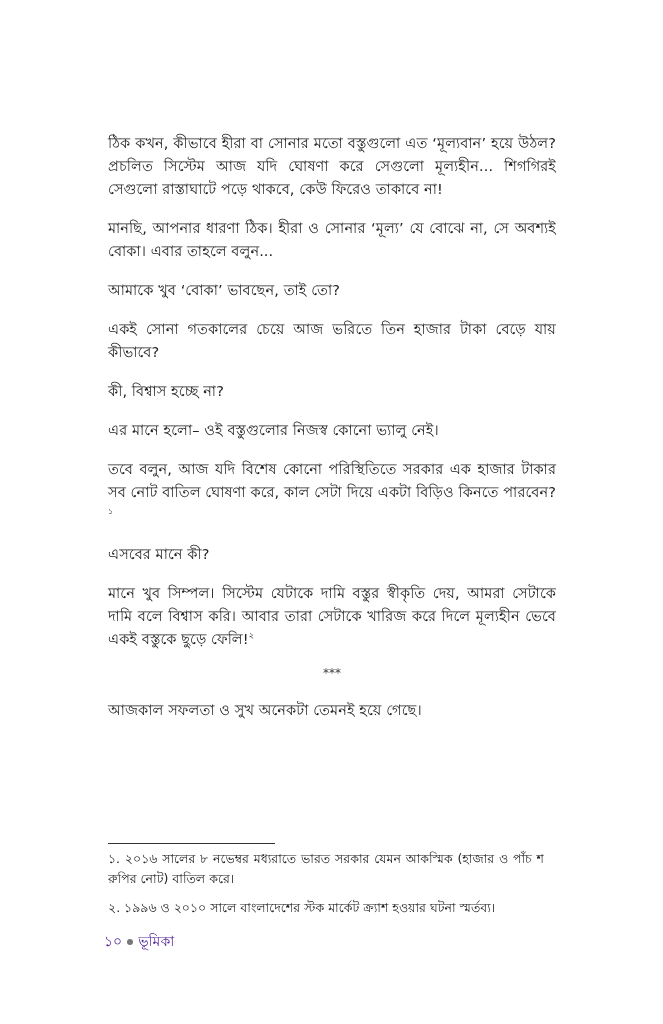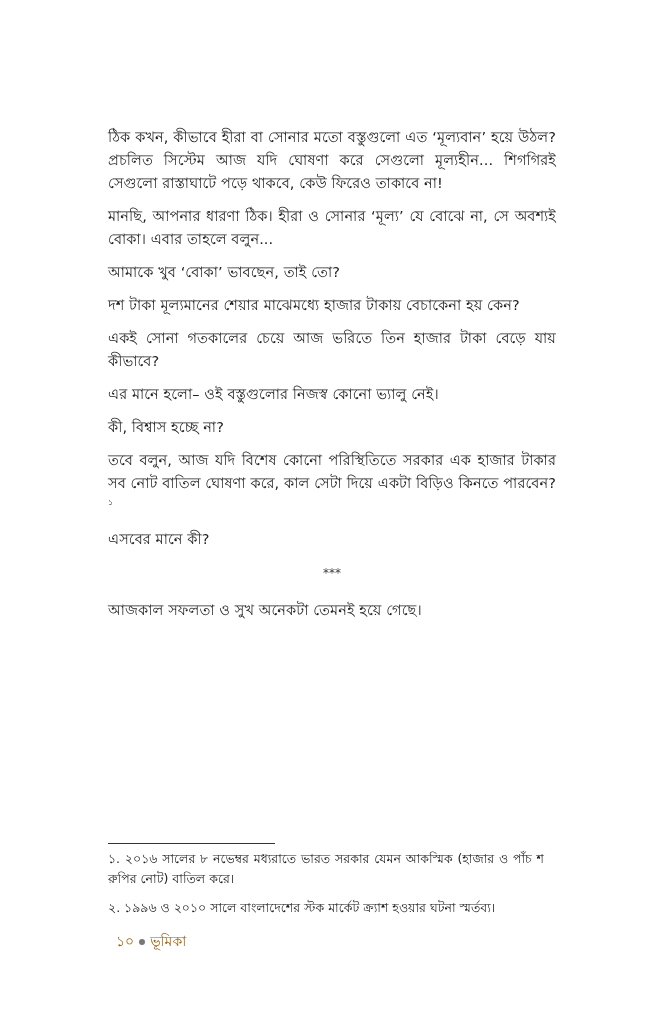--- a/index.html
+++ b/index.html
@@ -2,44 +2,44 @@
 <html><head>
 <meta charset="utf-8">
 <style>
   html, body { margin: 0; padding: 0; }
   body {
     width: 663px; height: 1024px; background: #ffffff; position: relative; overflow: hidden;
     font-family: "DejaVu Sans", sans-serif; color: #222;
   }
   .page { position: absolute; left: 108px; top: 116px; width: 448px; }
   .para {
-    font-size: 14.5px; line-height: 23px; margin: 10px 0 10px 0;
+    font-size: 14.5px; line-height: 23px; margin: 16px 0 10px 0;
     text-align: justify; text-align-last: left; letter-spacing: 0.1px;
   }
   sup { font-size: 8px; line-height: 0; vertical-align: super; }
   .sep { text-align: center; font-size: 12px; color: #444; margin: 14px 0 18px 0; line-height: 16px; }
   .rule { position: absolute; left: 108px; top: 843px; width: 167px; height: 1px; background: #333; }
   .footnotes { position: absolute; left: 108px; top: 849px; width: 448px; }
   .fn { font-size: 12.5px; line-height: 20px; margin: 0 12px 9px 0; text-align: justify; text-align-last: left; }
-  .folio { position: absolute; left: 116px; top: 930px; font-size: 14px; color: #a16207; }
+  .folio { position: absolute; left: 104px; top: 930px; font-size: 14px; color: #4c1d95; }
   .folio .dot { display: inline-block; width: 6px; height: 6px; border-radius: 50%; background: #777; vertical-align: middle; margin: 0 5px; }
 </style>
 </head>
 <body>
 
 <div class="page">
   <p class="para">ঠিক কখন, কীভাবে হীরা বা সোনার মতো বস্তুগুলো এত ‘মূল্যবান’ হয়ে উঠল? প্রচলিত সিস্টেম আজ যদি ঘোষণা করে সেগুলো মূল্যহীন... শিগগিরই সেগুলো রাস্তাঘাটে পড়ে থাকবে, কেউ ফিরেও তাকাবে না!</p>
   <p class="para">মানছি, আপনার ধারণা ঠিক। হীরা ও সোনার ‘মূল্য’ যে বোঝে না, সে অবশ্যই বোকা। এবার তাহলে বলুন...</p>
   <p class="para">আমাকে খুব ‘বোকা’ ভাবছেন, তাই তো?</p>
-  <p class="para">দশ টাকা মূল্যমানের শেয়ার মাঝেমধ্যে হাজার টাকায় বেচাকেনা হয় কেন?</p>
   <p class="para">একই সোনা গতকালের চেয়ে আজ ভরিতে তিন হাজার টাকা বেড়ে যায় কীভাবে?</p>
+  <p class="para">কী, বিশ্বাস হচ্ছে না?</p>
   <p class="para">এর মানে হলো– ওই বস্তুগুলোর নিজস্ব কোনো ভ্যালু নেই।</p>
-  <p class="para">কী, বিশ্বাস হচ্ছে না?</p>
   <p class="para"><span>তবে বলুন, আজ যদি বিশেষ কোনো পরিস্থিতিতে সরকার এক হাজার টাকার সব নোট বাতিল ঘোষণা করে, কাল সেটা দিয়ে একটা বিড়িও কিনতে পারবেন?</span><sup>১</sup></p>
   <p class="para">এসবের মানে কী?</p>
+  <p class="para"><span>মানে খুব সিম্পল। সিস্টেম যেটাকে দামি বস্তুর স্বীকৃতি দেয়, আমরা সেটাকে দামি বলে বিশ্বাস করি। আবার তারা সেটাকে খারিজ করে দিলে মূল্যহীন ভেবে একই বস্তুকে ছুড়ে ফেলি!</span><sup>২</sup></p>
   <div class="sep">***</div>
   <p class="para">আজকাল সফলতা ও সুখ অনেকটা তেমনই হয়ে গেছে।</p>
 </div>
 
 <div class="rule"></div>
 
 <div class="footnotes">
   <p class="fn">১. ২০১৬ সালের ৮ নভেম্বর মধ্যরাতে ভারত সরকার যেমন আকস্মিক (হাজার ও পাঁচ শ রুপির নোট) বাতিল করে।</p>
   <p class="fn">২. ১৯৯৬ ও ২০১০ সালে বাংলাদেশের স্টক মার্কেট ক্র্যাশ হওয়ার ঘটনা স্মর্তব্য।</p>
 </div>

